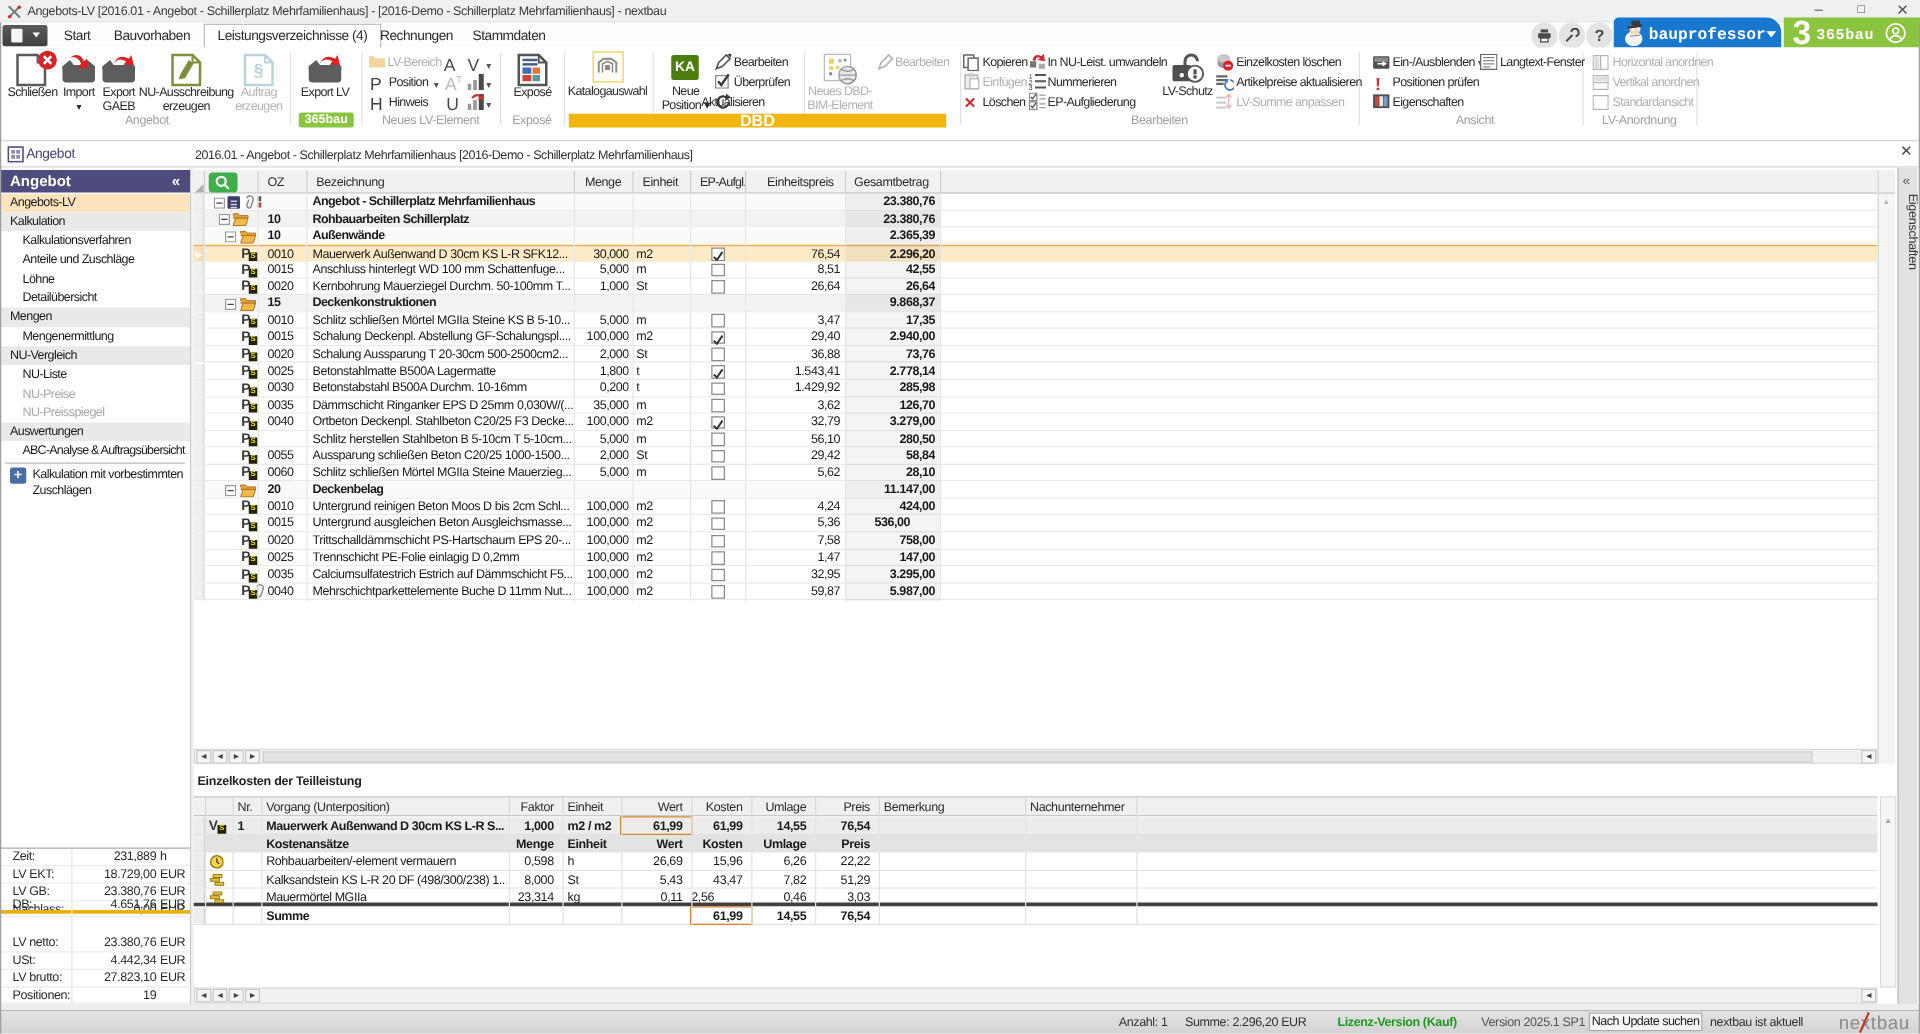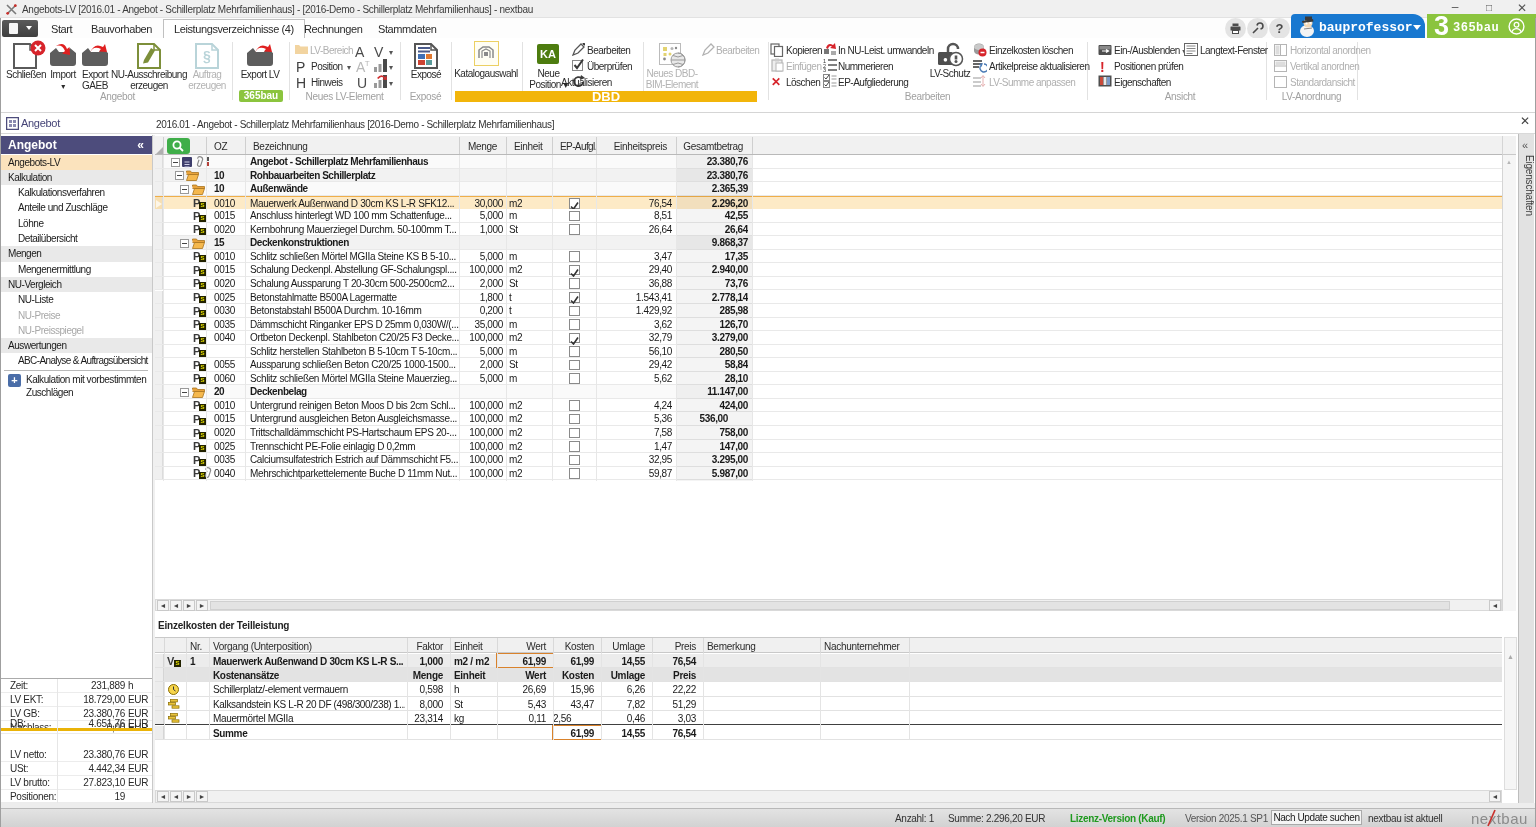--- a/index.html
+++ b/index.html
@@ -802,21 +802,21 @@
     <div class="abs" style="left:398px;top:1px;width:41px;text-align:right;font-size:10px;letter-spacing:-0.3px;font-weight:bold;color:#1a1a1a">Kosten</div>
     <div class="abs" style="left:446px;top:1px;width:44px;text-align:right;font-size:10px;letter-spacing:-0.3px;font-weight:bold;color:#1a1a1a">Umlage</div>
     <div class="abs" style="left:497px;top:1px;width:44px;text-align:right;font-size:10px;letter-spacing:-0.3px;font-weight:bold;color:#1a1a1a">Preis</div>
   </div>
 <div class="abs" style="left:155px;top:682.3px;width:1347px;height:14.4px;background:#fff;border-bottom:1px solid #e2e2e2;line-height:13px">
     <div class="abs" style="left:0;top:0;width:9px;height:100%;background:#ededed;border-right:1px solid #d5d5d5"></div>
     <svg class="abs" style="left:13px;top:1.5px" width="11" height="11" viewBox="0 0 11 11">
       <circle cx="5.5" cy="5.5" r="5" fill="#f7d54a" stroke="#8a6d00"></circle>
       <path d="M5.5 2.5 V5.5 L7.5 7" stroke="#333" fill="none"></path>
     </svg>
-    <div class="abs" style="left:58px;top:1px;width:192px;font-size:10px;letter-spacing:-0.35px;white-space:nowrap;overflow:hidden;color:#1a1a1a">Schillerplatz/-element vermauern</div>
+    <div class="abs" style="left:58px;top:1px;width:192px;font-size:10px;letter-spacing:-0.35px;white-space:nowrap;overflow:hidden;color:#1a1a1a">Rohbauarbeiten/-element vermauern</div>
     <div class="abs" style="left:252px;top:1px;width:36px;text-align:right;font-size:10px;letter-spacing:-0.3px;color:#1a1a1a">0,598</div>
     <div class="abs" style="left:299px;top:1px;font-size:10px;letter-spacing:-0.3px;color:#1a1a1a">h</div>
     <div class="abs" style="left:342px;top:1px;width:49px;text-align:right;font-size:10px;letter-spacing:-0.3px;color:#1a1a1a">26,69</div>
     <div class="abs" style="left:398px;top:1px;width:41px;text-align:right;font-size:10px;letter-spacing:-0.3px;color:#1a1a1a">15,96</div>
     <div class="abs" style="left:446px;top:1px;width:44px;text-align:right;font-size:10px;letter-spacing:-0.3px;color:#1a1a1a">6,26</div>
     <div class="abs" style="left:497px;top:1px;width:44px;text-align:right;font-size:10px;letter-spacing:-0.3px;color:#1a1a1a">22,22</div>
   </div>
 <div class="abs" style="left:155px;top:696.7px;width:1347px;height:14.4px;background:#fff;border-bottom:1px solid #e2e2e2;line-height:13px">
     <div class="abs" style="left:0;top:0;width:9px;height:100%;background:#ededed;border-right:1px solid #d5d5d5"></div>
     <svg class="abs" style="left:13px;top:2px" width="12" height="10" viewBox="0 0 12 10">
@@ -825,21 +825,21 @@
       <rect x="4" y="6.8" width="7" height="2.4" fill="#e9c33b" stroke="#8a6d00" stroke-width="0.7"></rect>
     </svg>
     <div class="abs" style="left:58px;top:1px;width:192px;font-size:10px;letter-spacing:-0.35px;white-space:nowrap;overflow:hidden;color:#1a1a1a">Kalksandstein KS L-R 20 DF (498/300/238) 1...</div>
     <div class="abs" style="left:252px;top:1px;width:36px;text-align:right;font-size:10px;letter-spacing:-0.3px;color:#1a1a1a">8,000</div>
     <div class="abs" style="left:299px;top:1px;font-size:10px;letter-spacing:-0.3px;color:#1a1a1a">St</div>
     <div class="abs" style="left:342px;top:1px;width:49px;text-align:right;font-size:10px;letter-spacing:-0.3px;color:#1a1a1a">5,43</div>
     <div class="abs" style="left:398px;top:1px;width:41px;text-align:right;font-size:10px;letter-spacing:-0.3px;color:#1a1a1a">43,47</div>
     <div class="abs" style="left:446px;top:1px;width:44px;text-align:right;font-size:10px;letter-spacing:-0.3px;color:#1a1a1a">7,82</div>
     <div class="abs" style="left:497px;top:1px;width:44px;text-align:right;font-size:10px;letter-spacing:-0.3px;color:#1a1a1a">51,29</div>
   </div>
-<div class="abs" style="left:155px;top:711.1px;width:1347px;height:14.4px;background:#fff;border-bottom:1px solid #404040;line-height:13px">
+<div class="abs" style="left:155px;top:711.1px;width:1347px;height:14.4px;background:#fff;border-bottom:3px solid #404040;line-height:13px">
     <div class="abs" style="left:0;top:0;width:9px;height:100%;background:#ededed;border-right:1px solid #d5d5d5"></div>
     <svg class="abs" style="left:13px;top:2px" width="12" height="10" viewBox="0 0 12 10">
       <rect x="2.5" y="0.5" width="7" height="2.4" fill="#e9c33b" stroke="#8a6d00" stroke-width="0.7"></rect>
       <rect x="0.5" y="3.6" width="7" height="2.4" fill="#e9c33b" stroke="#8a6d00" stroke-width="0.7"></rect>
       <rect x="4" y="6.8" width="7" height="2.4" fill="#e9c33b" stroke="#8a6d00" stroke-width="0.7"></rect>
     </svg>
     <div class="abs" style="left:58px;top:1px;width:192px;font-size:10px;letter-spacing:-0.35px;white-space:nowrap;overflow:hidden;color:#1a1a1a">Mauermörtel MGIIa</div>
     <div class="abs" style="left:252px;top:1px;width:36px;text-align:right;font-size:10px;letter-spacing:-0.3px;color:#1a1a1a">23,314</div>
     <div class="abs" style="left:299px;top:1px;font-size:10px;letter-spacing:-0.3px;color:#1a1a1a">kg</div>
     <div class="abs" style="left:342px;top:1px;width:49px;text-align:right;font-size:10px;letter-spacing:-0.3px;color:#1a1a1a">0,11</div>

